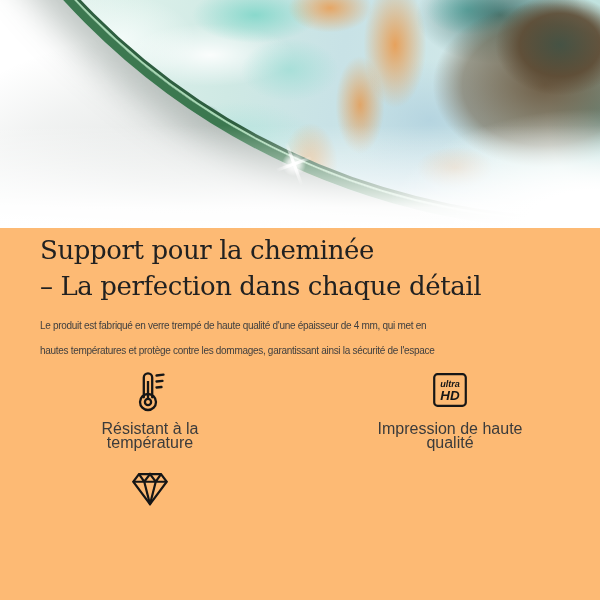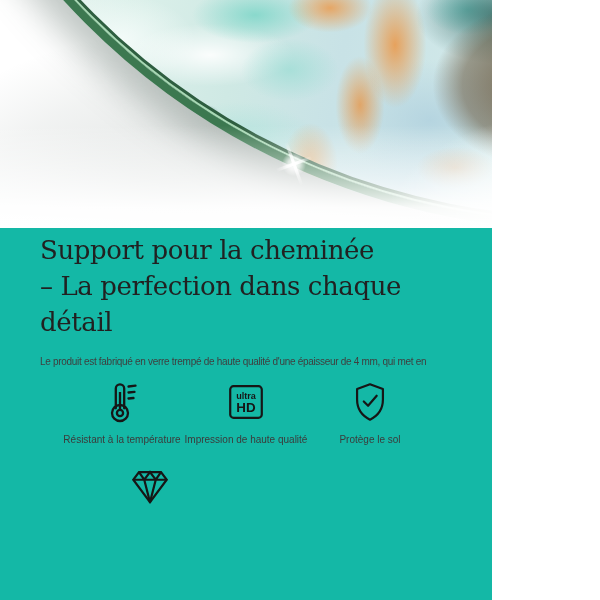--- a/index.html
+++ b/index.html
@@ -1,17 +1,17 @@
 <!DOCTYPE html>
 <html><head>
 <meta charset="utf-8">
 <style>
   html,body{margin:0;padding:0;background:#fff;}
   .page{
-    position:relative;width:492px;height:600px;background:#14b8a6;overflow:hidden;
+    position:relative;width:600px;height:600px;background:#fdba74;overflow:hidden;
     font-family:"Liberation Sans",sans-serif;color:#3f3f3f;
   }
   
   .hero{position:relative;width:600px;height:228px;background:#fff;overflow:hidden;}
   .disc-shadow{
     position:absolute;inset:0;
     background:radial-gradient(420px 250px at 190px 205px, rgba(104,120,114,0.22), rgba(104,120,114,0.09) 48%, rgba(104,120,114,0) 70%);
   }
   .photo{
     position:absolute;inset:0;
@@ -64,22 +64,22 @@
     margin:4px 0 0;font-family:"DejaVu Serif","Liberation Serif",serif;font-weight:400;
     font-size:26px;line-height:36px;letter-spacing:-0.4px;color:#212121;
   }
   .desc{margin-top:9px;font-size:10px;line-height:25px;letter-spacing:-0.3px;color:#3f3f3f;}
   .desc .dline{white-space:nowrap;}
   
   .features{margin-top:5px;padding:0 20px;}
   .frow{display:flex;justify-content:space-between;}
   .frow + .frow{margin-top:15px;}
   .cell{width:180px;text-align:center;}
-  .ic{height:46px;display:flex;align-items:center;justify-content:center;}
-  .flabel{display:block;margin-top:8px;font-size:10px;line-height:14px;color:#3b3b3b;}
+  .ic{height:46px;display:flex;justify-content:center;font-style:italic;}
+  .flabel{display:block;margin-top:8px;font-size:16px;line-height:14px;color:#3b3b3b;}
   .icon-svg{display:block;}
   .icon-svg .st{fill:none;stroke:#161616;stroke-width:2.3;}
   .icon-svg .rnd{stroke-linecap:round;stroke-linejoin:round;}
   .icon-svg .fl{fill:#161616;stroke:none;}
   .icon-svg text{fill:#161616;font-family:"Liberation Sans",sans-serif;}
 </style>
 </head>
 <body>
 
 <div class="page">
@@ -94,20 +94,21 @@
       </div>
   </div>
 
   <div class="content">
     <h1 class="title">
       <span>Support pour la cheminée</span><br>
       <span>– La perfection dans chaque détail</span>
     </h1>
     <div class="desc">
       <div class="dline">Le produit est fabriqué en verre trempé de haute qualité d'une épaisseur de 4 mm, qui met en</div>
+      <div class="dline">hautes températures et protège contre les dommages, garantissant ainsi la sécurité de l'espace</div>
     </div>
 
     <div class="features">
       <div class="frow">
 
         <div class="cell">
           <div class="ic">
             <svg class="icon-svg" width="46" height="46" viewBox="0 0 46 46">
               <circle class="st" cx="21" cy="34" r="8"></circle>
               <circle class="st" cx="21" cy="34" r="3.1" stroke-width="1.8"></circle>
@@ -125,29 +126,20 @@
           <div class="ic">
             <svg class="icon-svg" width="44" height="44" viewBox="0 0 46 46">
               <rect class="st" x="6.5" y="6.5" width="33" height="33" rx="3.5" stroke-width="2.6"></rect>
               <text x="23" y="20" font-size="9.5" font-weight="600" text-anchor="middle">ultra</text>
               <text x="23" y="33.5" font-size="14" font-weight="800" text-anchor="middle">HD</text>
             </svg>
           </div>
           <span class="flabel">Impression de haute qualité</span>
         </div>
 
-        <div class="cell">
-          <div class="ic">
-            <svg class="icon-svg" width="44" height="44" viewBox="0 0 46 46">
-              <path class="st rnd" d="M23 4.5 L36.5 9.5 V20.5 C36.5 30.5 31 37.6 23 41.5 C15 37.6 9.5 30.5 9.5 20.5 V9.5 Z" stroke-width="2.4"></path>
-              <path class="st rnd" d="M16.5 22.5 L21 27 L30 16.5" stroke-width="2.6"></path>
-            </svg>
-          </div>
-          <span class="flabel">Protège le sol</span>
-        </div>
 
       </div>
       <div class="frow">
 
         <div class="cell">
           <div class="ic">
             <svg class="icon-svg" width="44" height="44" viewBox="0 0 46 46">
               <path class="st" d="M11.5 9.5 H34.5 L40.5 17.5 L23 41 L5.5 17.5 Z" stroke-width="2"></path>
               <path class="st" d="M5.5 17.5 H40.5 M11.5 9.5 L17 17.5 L23 9.5 L29 17.5 L34.5 9.5 M17 17.5 L23 41 M29 17.5 L23 41" stroke-width="2"></path>
             </svg>

